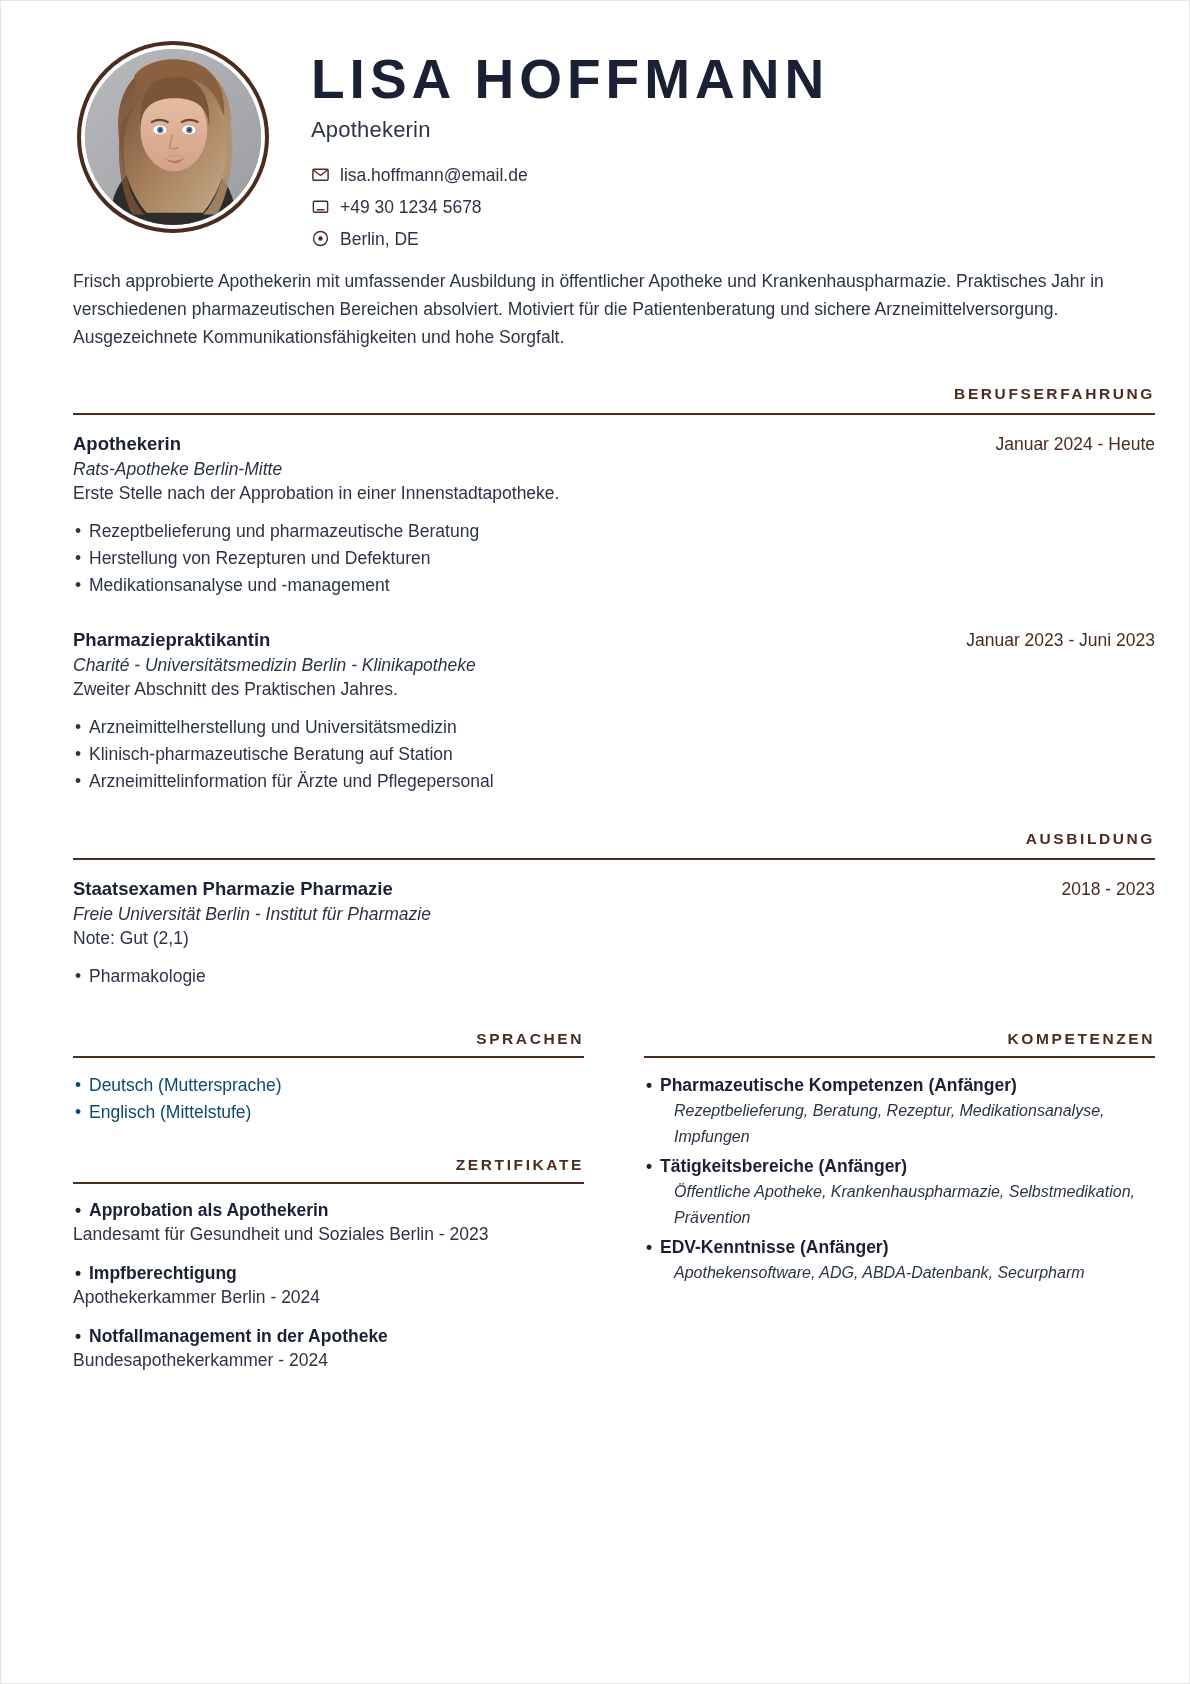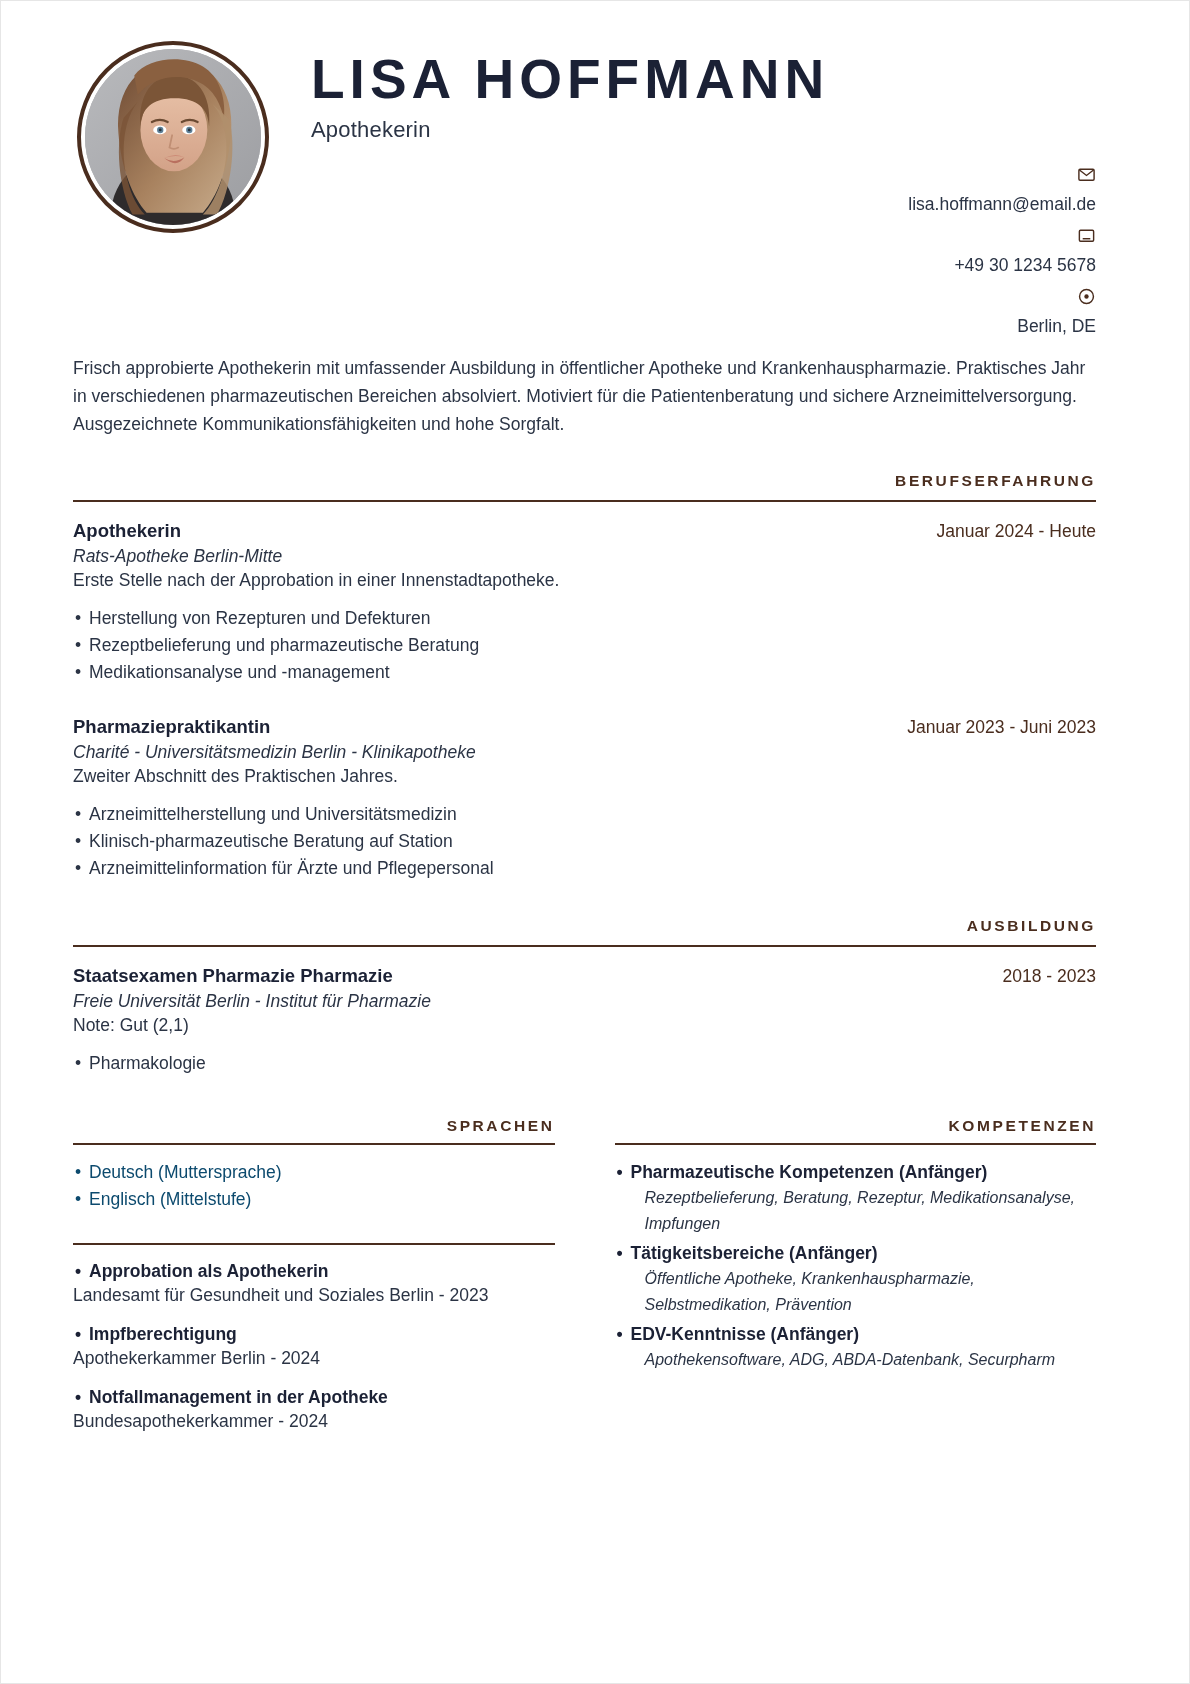--- a/index.html
+++ b/index.html
@@ -10,21 +10,21 @@
     background: #ffffff;
     font-family: "Liberation Sans", sans-serif;
   }
 
   .page {
     position: relative;
     width: 1190px;
     height: 1684px;
     background: #ffffff;
     border: 1px solid #e6e6e6;
-    padding: 30px 93px 40px 72px;
+    padding: 30px 34px 40px 72px;
     color: #2b3445;
   }
 
   
   .header {
     display: flex;
     align-items: flex-start;
     gap: 0;
   }
 
@@ -70,27 +70,26 @@
     font-size: 22px;
     color: #2b3445;
     margin-top: 8px;
     letter-spacing: 0.2px;
   }
 
   .contacts { margin-top: 22px; }
 
   .contact-row {
     display: flex;
-    align-items: flex-end;
+    align-items: flex-start;
     gap: 10px;
     font-size: 17.5px;
     color: #2b3445;
     margin-bottom: 11px;
     line-height: 1.2;
-    flex-direction: column;
   }
 
   .contact-row .ic {
     flex: 0 0 auto;
     width: 19px;
     height: 19px;
     display: inline-flex;
     align-items: center;
     justify-content: center;
     color: #4a2d1e;
@@ -342,22 +341,22 @@
     <div class="section-rule"></div>
 
     <div class="entry">
       <div class="entry-head">
         <div class="entry-title">Apothekerin</div>
         <div class="entry-date">Januar 2024 - Heute</div>
       </div>
       <div class="entry-org">Rats-Apotheke Berlin-Mitte</div>
       <div class="entry-desc">Erste Stelle nach der Approbation in einer Innenstadtapotheke.</div>
       <div class="bullets">
+        <div class="bullet">Rezeptbelieferung und pharmazeutische Beratung</div>
         <div class="bullet">Herstellung von Rezepturen und Defekturen</div>
-        <div class="bullet">Rezeptbelieferung und pharmazeutische Beratung</div>
         <div class="bullet">Medikationsanalyse und -management</div>
       </div>
     </div>
 
     <div class="entry" style="margin-top:30px;">
       <div class="entry-head">
         <div class="entry-title">Pharmaziepraktikantin</div>
         <div class="entry-date">Januar 2023 - Juni 2023</div>
       </div>
       <div class="entry-org">Charité - Universitätsmedizin Berlin - Klinikapotheke</div>
@@ -394,20 +393,21 @@
       <div class="section">
         <div class="section-title">SPRACHEN</div>
         <div class="section-rule"></div>
         <div class="simple-list">
           <div class="simple-item">Deutsch (Muttersprache)</div>
           <div class="simple-item">Englisch (Mittelstufe)</div>
         </div>
       </div>
 
       <div class="section">
+        <div class="section-title">ZERTIFIKATE</div>
         <div class="section-rule"></div>
         <div class="cert-list">
 
           <div class="cert">
             <div class="cert-name">Approbation als Apothekerin</div>
             <div class="cert-meta">Landesamt für Gesundheit und Soziales Berlin - 2023</div>
           </div>
 
           <div class="cert">
             <div class="cert-name">Impfberechtigung</div>

